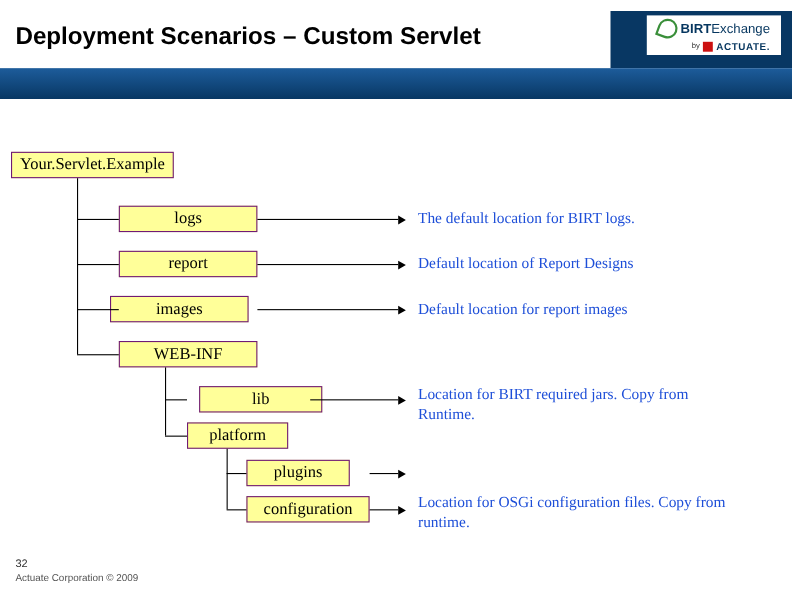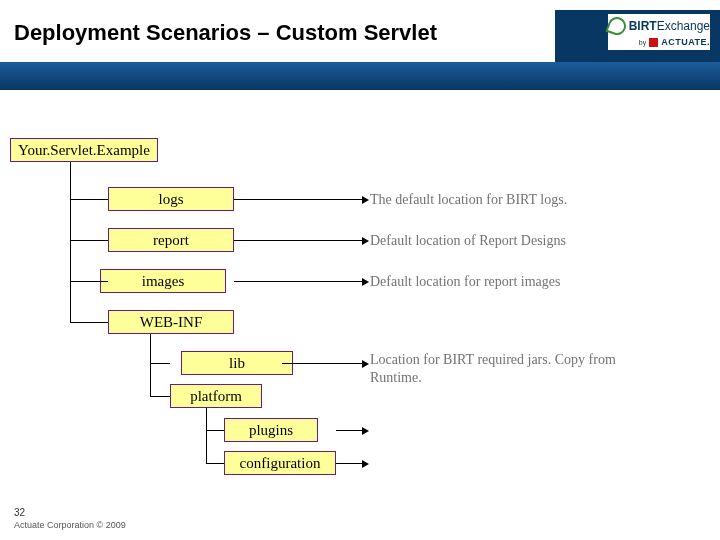--- a/index.html
+++ b/index.html
@@ -13,38 +13,38 @@
   .logo-area { position:absolute; right:10px; top:14px; z-index:5; text-align:left; font-size:9px; color:#0a3d6b; display:flex; flex-direction:column; align-items:flex-start; gap:2px;}
   .logo-line1 { display:flex; align-items:center; gap:3px;}
   .logo-swirl { width:18px; height:18px; border:2px solid #3a8f3a; border-radius:50% 50% 50% 0; transform:rotate(20deg); display:inline-block;}
   .logo-birt { font-weight:bold; font-size:12px; color:#06365f;}
   .logo-ex { font-size:12px; color:#06365f;}
   .logo-by { font-size:7px; color:#333;}
   .act-sq { width:9px; height:9px; background:#c11; display:inline-block;}
   .act-txt { font-weight:bold; font-size:9px; color:#06365f; letter-spacing:0.5px;}
 
   .box { position:absolute; background:#ffff99; border:1px solid #701a75; font-family: "Times New Roman", serif; font-size:15px; display:flex; align-items:center; justify-content:center; }
-  .desc { position:absolute; font-family:"Times New Roman", serif; font-size:14px; color:#737373; line-height:1.25; }
+  .desc { position:absolute; font-family:"Times New Roman", serif; font-size:14px; color:#1d4ed8; line-height:1.25;margin-left:10px; }
 
   .connector { position:absolute; background:#000; height:1px; }
   .arrowhead { position:absolute; width:0; height:0; border-top:4px solid transparent; border-bottom:4px solid transparent; border-left:7px solid #000; }
 
   .footer { position:absolute; left:14px; bottom:10px; font-size:9px; color:#555; }
   .footer .pg { font-size:10px; color:#333; margin-bottom:2px; }
 </style>
 </head>
 <body>
 
 <div class="slide">
 
   <div class="hdr-bg"></div>
   <div class="hdr-white"></div>
   <div class="hdr-blue-strip"></div>
   <div class="hdr-title">Deployment Scenarios – Custom Servlet</div>
-  <div class="logo-area" style="background:#fff; padding:3px 0;">
+  <div class="logo-area" style="background:#fff; padding:3px 10px;">
     <div class="logo-line1">
       <span class="logo-swirl"></span>
       <span><span class="logo-birt">BIRT</span><span class="logo-ex">Exchange</span></span>
     </div>
     <div style="align-self:flex-end; display:flex; align-items:center; gap:3px;">
       <span class="logo-by">by</span>
       <span class="act-sq"></span>
       <span class="act-txt">ACTUATE.</span>
     </div>
   </div>
@@ -102,20 +102,21 @@
       <span>plugins</span>
     </div>
   <div class="box" style="left:224px; top:451px; width:112px; height:24px;">
       <span>configuration</span>
     </div>
 
   <div style="position:absolute; left:206px; top:408px; width:1px; height:55px; background:#000;"></div>
   <div class="connector" style="left:206px; top:430px; width:18px;"></div>
   <div class="connector" style="left:206px; top:463px; width:18px;"></div>
 
+  <div class="desc" style="left:370px; top:449px; width:300px;">Location for OSGi configuration files. Copy from runtime.</div>
   <div class="connector" style="left:336px; top:430px; width:26px;"></div>
     <div class="arrowhead" style="left:362px; top:426.5px;"></div>
   <div class="connector" style="left:336px; top:463px; width:26px;"></div>
     <div class="arrowhead" style="left:362px; top:459.5px;"></div>
 
   <div class="footer">
     <div class="pg">32</div>
     <div>Actuate Corporation © 2009</div>
   </div>
 

